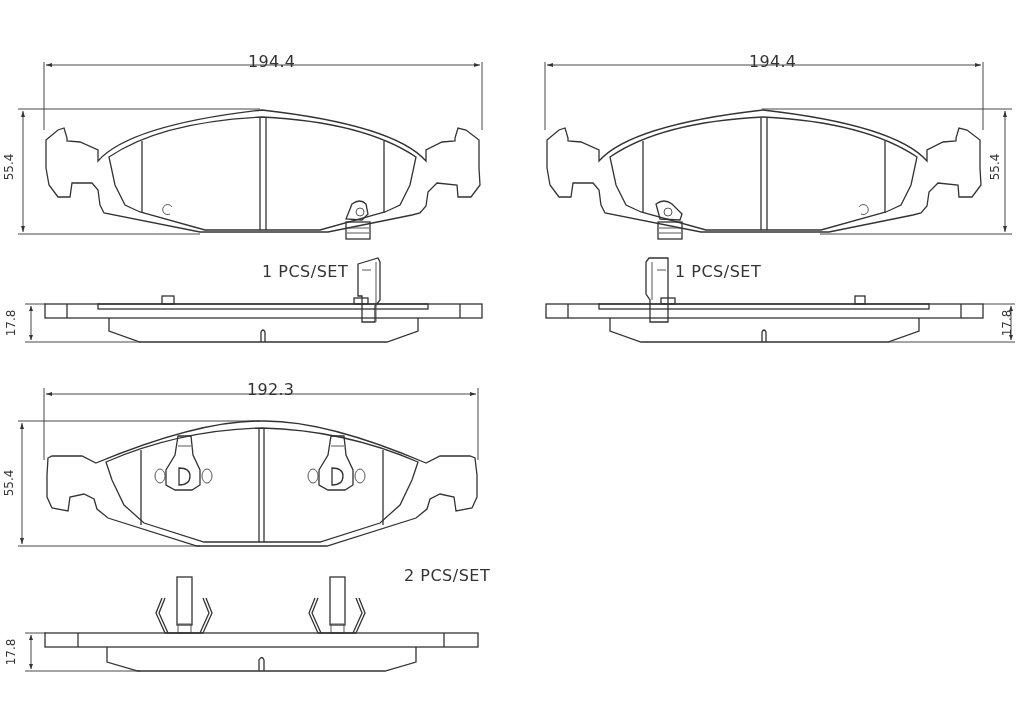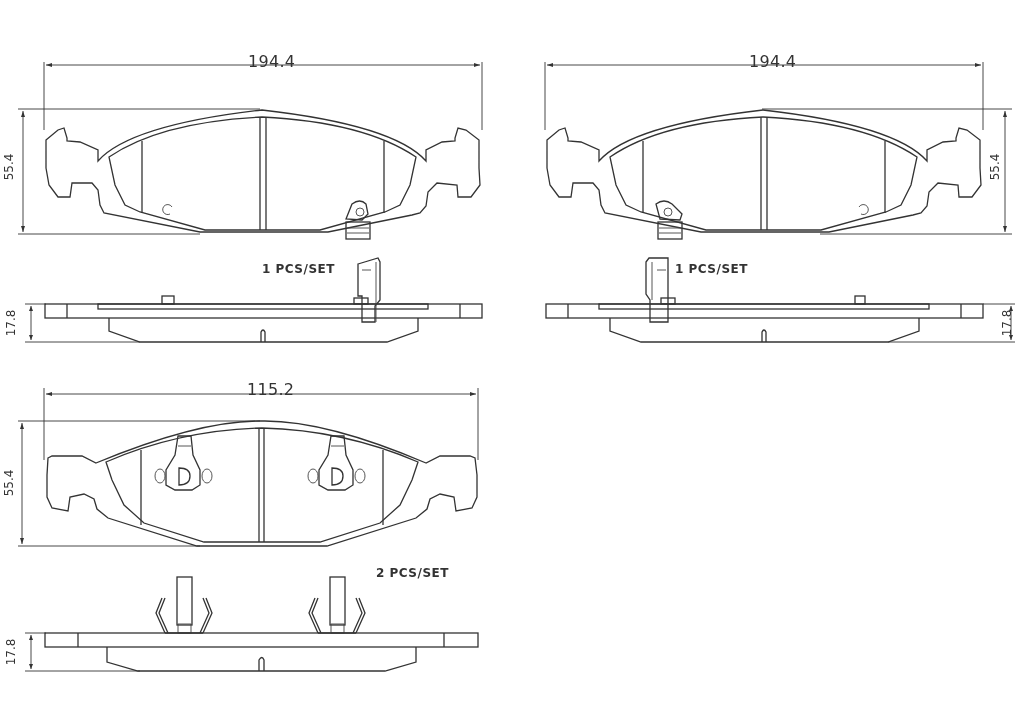--- a/index.html
+++ b/index.html
@@ -3,21 +3,21 @@
 <meta charset="utf-8">
 <style>
   html, body { margin: 0; padding: 0; background: #ffffff; }
   body { width: 1024px; height: 724px; position: relative; overflow: hidden; font-family: "DejaVu Sans", sans-serif; }
   svg { position: absolute; left: 0; top: 0; }
   .ln { fill: none; stroke: #333; stroke-width: 1.3; }
   .thin { fill: none; stroke: #444; stroke-width: 0.9; }
   .dim { fill: none; stroke: #333; stroke-width: 0.9; }
   .lbl { position: absolute; font-family: "DejaVu Sans", sans-serif; font-size: 16px; color: #333; letter-spacing: 0.3px; white-space: nowrap; }
   .vlbl { position: absolute; font-family: "DejaVu Sans", sans-serif; font-size: 12px; color: #333; transform: rotate(-90deg); transform-origin: center; white-space: nowrap; }
-  .pcs { position: absolute; font-family: "DejaVu Sans", sans-serif; font-size: 12px; color: #333; letter-spacing: 0.5px; white-space: nowrap; font-weight: bold; }
+  .pcs { position: absolute; font-family: "DejaVu Sans", sans-serif; font-size: 16px; color: #333; letter-spacing: 0.5px; white-space: nowrap; }
 </style>
 </head>
 <body>
 
 <svg width="1024" height="724" viewBox="0 0 1024 724">
 
   <g>
 
     <line class="dim" x1="44" y1="62" x2="44" y2="130"></line>
     <line class="dim" x1="482" y1="62" x2="482" y2="130"></line>
@@ -177,16 +177,16 @@
 <div class="lbl" style="left:248px; top:52px;">194.4</div>
 <div class="vlbl" style="left:-4px; top:160px;">55.4</div>
 <div class="pcs" style="left:262px; top:262px;">1  PCS/SET</div>
 <div class="vlbl" style="left:-2px; top:316px;">17.8</div>
 
 <div class="lbl" style="left:749px; top:52px;">194.4</div>
 <div class="vlbl" style="left:982px; top:160px;">55.4</div>
 <div class="pcs" style="left:675px; top:262px;">1  PCS/SET</div>
 <div class="vlbl" style="left:994px; top:316px;">17.8</div>
 
-<div class="lbl" style="left:247px; top:380px;">115.2</div>
+<div class="lbl" style="left:247px; top:380px;">192.3</div>
 <div class="vlbl" style="left:-4px; top:476px;">55.4</div>
-<div class="pcs" style="left:376px; top:566px;">2  PCS/SET</div>
+<div class="pcs" style="left:404px; top:566px;">2  PCS/SET</div>
 <div class="vlbl" style="left:-2px; top:645px;">17.8</div>
 
 </body></html>

